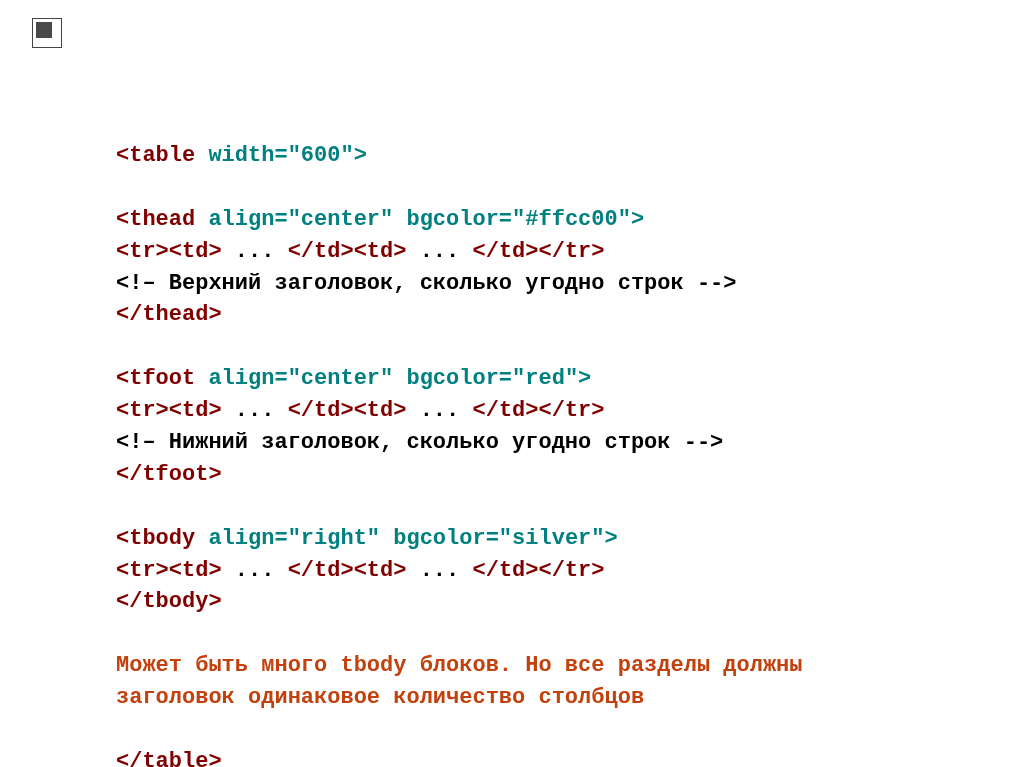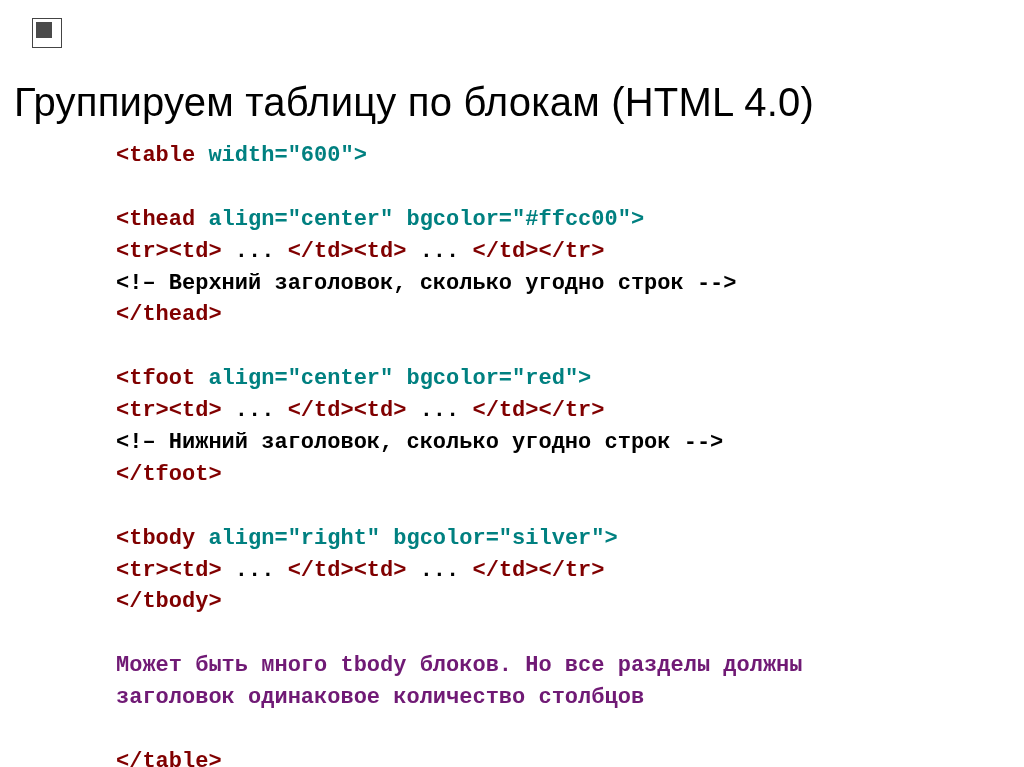--- a/index.html
+++ b/index.html
@@ -39,32 +39,31 @@
     top: 140px;
     font-family: "Courier New", Courier, monospace;
     font-size: 22px;
     font-weight: bold;
     line-height: 1.45;
     white-space: pre;
     color: #000;
   }
   .maroon { color: #800000; }
   .teal   { color: #008080; }
-  .red    { color: #701a75; }
+  .red    { color: #c2410c; }
 </style>
 </head>
 <body>
 <div class="slide">
 
 <div class="bullet">
   <div class="outer"></div>
   <div class="inner"></div>
 </div>
 
-<div class="title">Группируем таблицу по блокам (HTML 4.0)</div>
 
 <div class="code"><span class="maroon">&lt;table </span><span class="teal">width="600"&gt;</span>
 <span></span>
 <span class="maroon">&lt;thead </span><span class="teal">align="center" bgcolor="#ffcc00"&gt;</span>
 <span class="maroon">&lt;tr&gt;&lt;td&gt;</span><span> ... </span><span class="maroon">&lt;/td&gt;&lt;td&gt;</span><span> ... </span><span class="maroon">&lt;/td&gt;&lt;/tr&gt;</span>
 <span>&lt;!– Верхний заголовок, сколько угодно строк --&gt;</span>
 <span class="maroon">&lt;/thead&gt;</span>
 <span></span>
 <span class="maroon">&lt;tfoot </span><span class="teal">align="center" bgcolor="red"&gt;</span>
 <span class="maroon">&lt;tr&gt;&lt;td&gt;</span><span> ... </span><span class="maroon">&lt;/td&gt;&lt;td&gt;</span><span> ... </span><span class="maroon">&lt;/td&gt;&lt;/tr&gt;</span>

